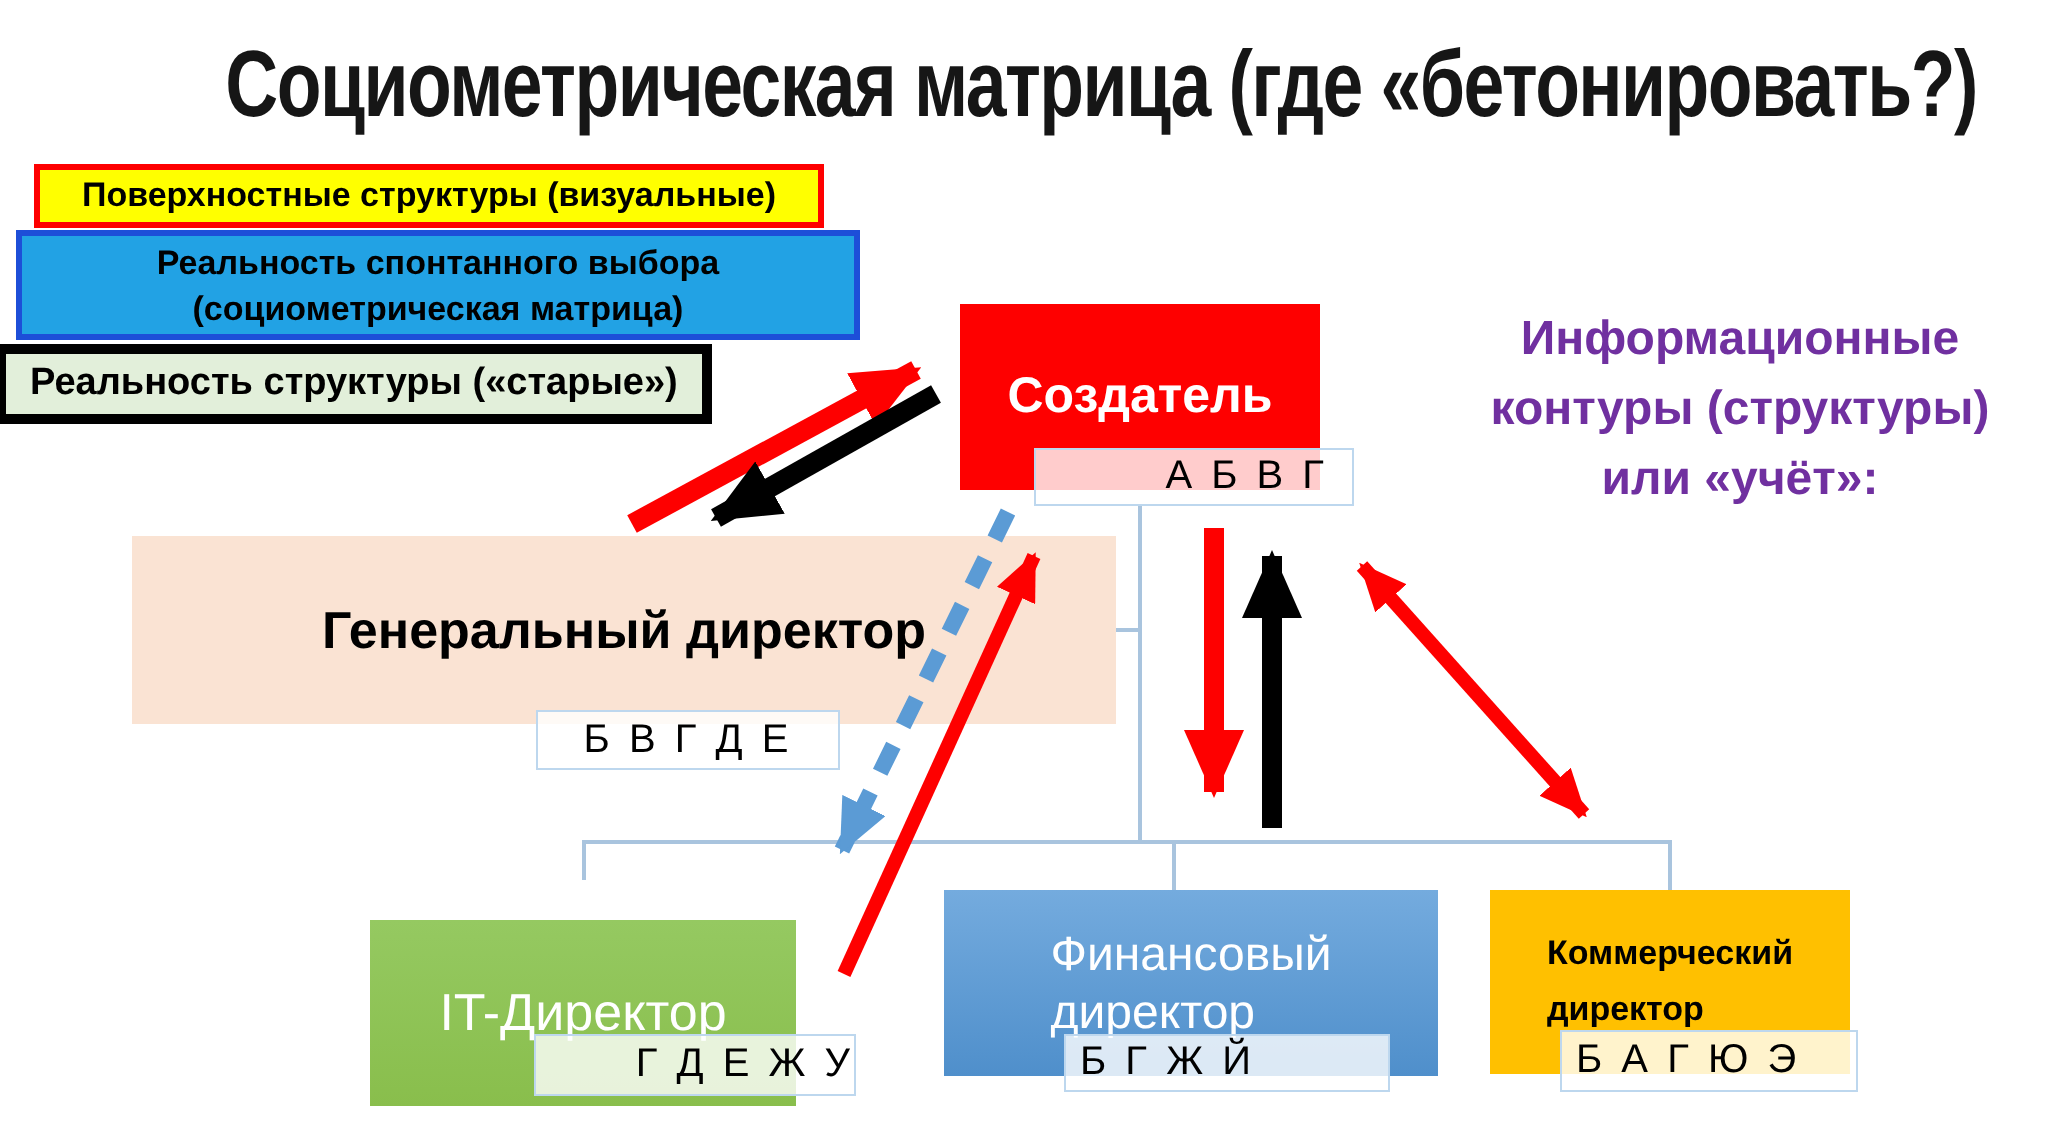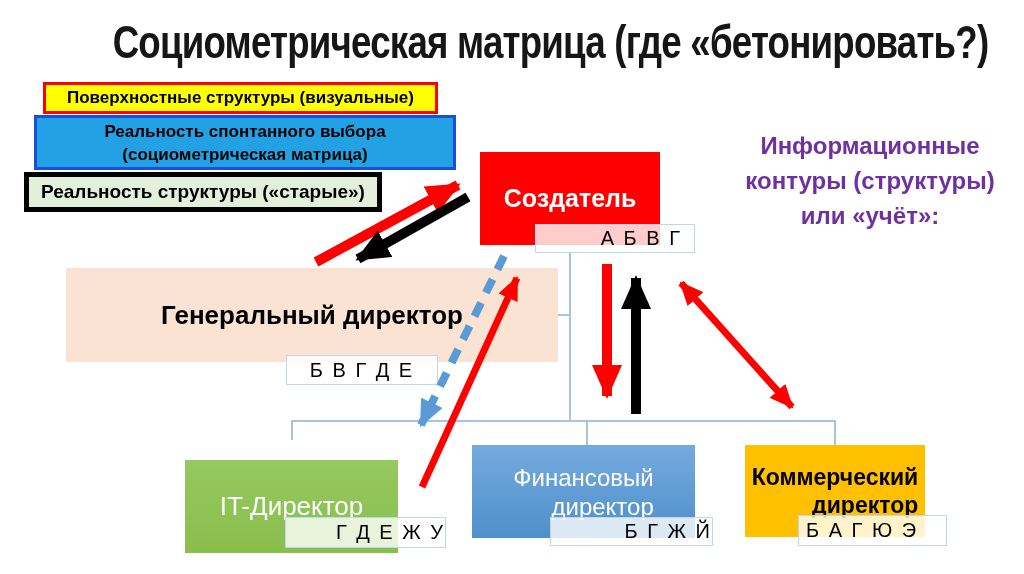--- a/index.html
+++ b/index.html
@@ -6,72 +6,72 @@
   .canvas{position:relative;width:1024px;height:574px;background:#ffffff;overflow:hidden;
           font-family:"Liberation Sans",sans-serif;}
 
   
   .title{position:absolute;top:14px;left:0;width:100%;text-align:center;
          font-size:47px;font-weight:bold;color:#161616;letter-spacing:-1px;
          transform:scaleX(0.78);transform-origin:50% 50%;white-space:nowrap;}
 
   
   .legend{position:absolute;box-sizing:border-box;display:flex;align-items:center;
-          font-weight:bold;color:#000;margin-left:26px;}
+          font-weight:bold;color:#000;}
   .legend-surface{left:17px;top:82px;width:395px;height:32px;background:#FFFF00;
                   border:3px solid #FE0000;justify-content:center;font-size:17px;}
   .legend-reality{left:8px;top:115px;width:422px;height:55px;background:#22A2E4;
                   border:3px solid #1d4ed8;justify-content:center;text-align:center;
                   font-size:17px;line-height:23px;white-space:pre-line;}
   .legend-formal{left:-2px;top:172px;width:358px;height:40px;background:#E2EFDA;
                  border:5px solid #000;justify-content:flex-start;padding-left:12px;
                  font-size:19px;}
 
   
   .orgbox{position:absolute;box-sizing:border-box;display:flex;align-items:center;
-          justify-content:center;text-align:right;white-space:pre-line;}
+          justify-content:center;text-align:left;white-space:pre-line;}
   .box-creator{left:480px;top:152px;width:180px;height:93px;background:#FE0000;
                color:#fff;font-weight:bold;font-size:25px;}
   .box-general{left:66px;top:268px;width:492px;height:94px;background:#FAE3D3;
                color:#000;font-weight:bold;font-size:26px;}
   .box-it{left:185px;top:460px;width:213px;height:93px;
           background:linear-gradient(180deg,#95C961 0%,#89BE4C 100%);
           color:#fff;font-weight:400;font-size:26px;}
-  .box-finance{left:472px;top:445px;width:223px;height:93px;
+  .box-finance{left:472px;top:445px;width:247px;height:93px;
                background:linear-gradient(180deg,#74ABDE 0%,#4F8FCB 100%);
                color:#fff;font-weight:400;font-size:24px;line-height:29px;}
   .box-commercial{left:745px;top:445px;width:180px;height:92px;background:#FFC000;
-                  color:#000;font-weight:bold;font-size:23px;line-height:28px;}
+                  color:#000;font-weight:bold;font-size:17px;line-height:28px;}
 
   
   .choices{position:absolute;box-sizing:border-box;background:rgba(255,255,255,0.8);
            border:1px solid #BDD7EE;color:#000;font-size:20px;letter-spacing:2px;
            display:flex;align-items:center;}
   .choices-creator{left:517px;top:224px;width:160px;height:29px;justify-content:flex-end;padding-right:12px;}
   .choices-general{left:268px;top:355px;width:152px;height:30px;justify-content:center;}
   .choices-it{left:267px;top:517px;width:161px;height:31px;justify-content:flex-end;padding-right:0;}
-  .choices-finance{left:532px;top:517px;width:163px;height:29px;justify-content:flex-end;padding-left:7px;}
+  .choices-finance{left:532px;top:517px;width:163px;height:29px;justify-content:flex-start;padding-left:7px;}
   .choices-commercial{left:780px;top:515px;width:149px;height:31px;justify-content:flex-start;padding-left:7px;}
 
   
-  .note{position:absolute;left:718px;top:128px;width:304px;text-align:center;}
+  .note{position:absolute;left:718px;top:152px;width:304px;text-align:center;}
   .note-heading{color:#7030A0;font-weight:bold;font-size:24px;line-height:35px;white-space:pre-line;}
   .note-items{color:#000;font-weight:bold;font-size:24px;line-height:33px;white-space:pre-line;}
 
   
   .connector{position:absolute;background:#A9C4DE;}
   .c-v-creator{left:569px;top:253px;width:2px;height:168px;}
   .c-stub-general{left:558px;top:314px;width:12px;height:2px;}
   .c-h-main{left:291px;top:420px;width:545px;height:2px;}
   .c-d-it{left:291px;top:420px;width:2px;height:20px;}
   .c-d-finance{left:586px;top:420px;width:2px;height:25px;}
   .c-d-commercial{left:834px;top:420px;width:2px;height:25px;}
 
   .overlay{position:absolute;left:0;top:0;z-index:6;pointer-events:none;}
-  .layer-labels{z-index:4;margin-left:18px;}
+  .layer-labels{z-index:4;}
 </style>
 </head>
 <body>
 
 <div class="canvas">
 
   <div class="title">Социометрическая матрица (где «бетонировать?)</div>
 
   <div class="legend legend-surface">
     <span>Поверхностные структуры (визуальные)</span>

